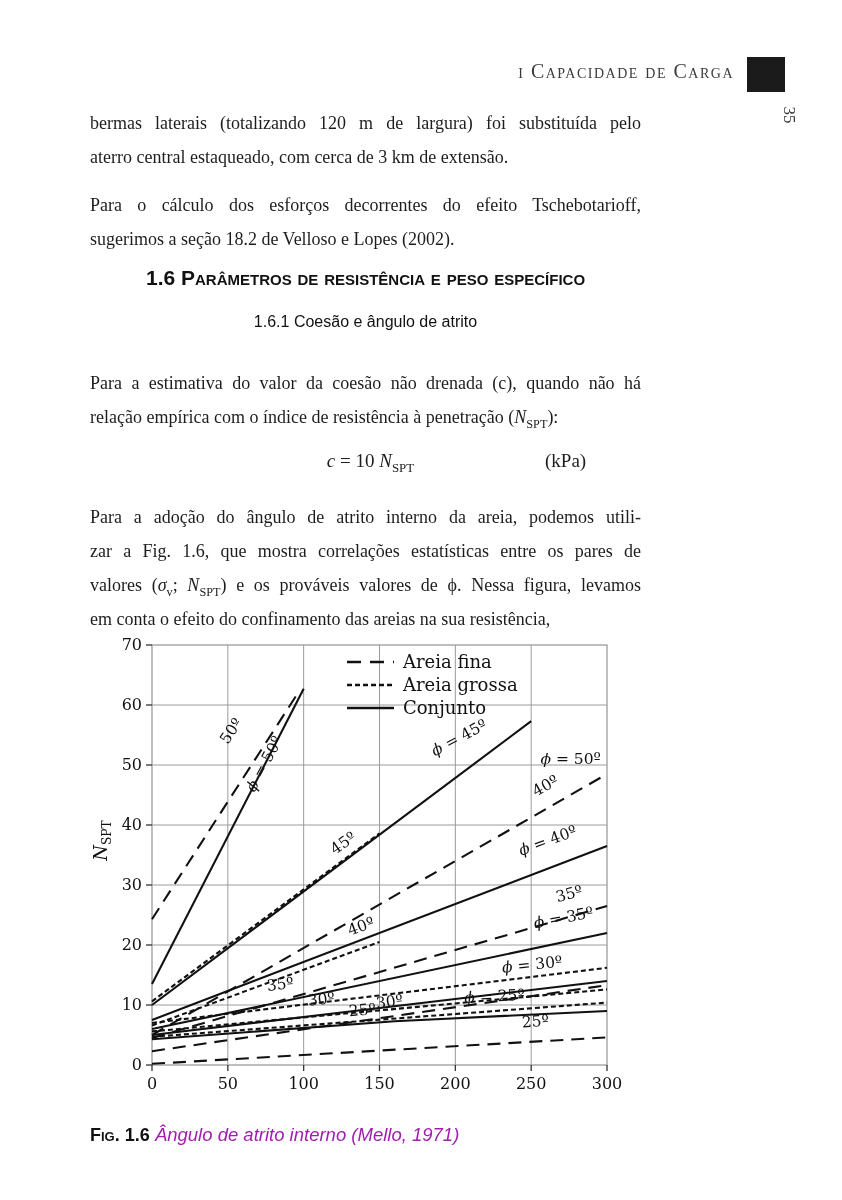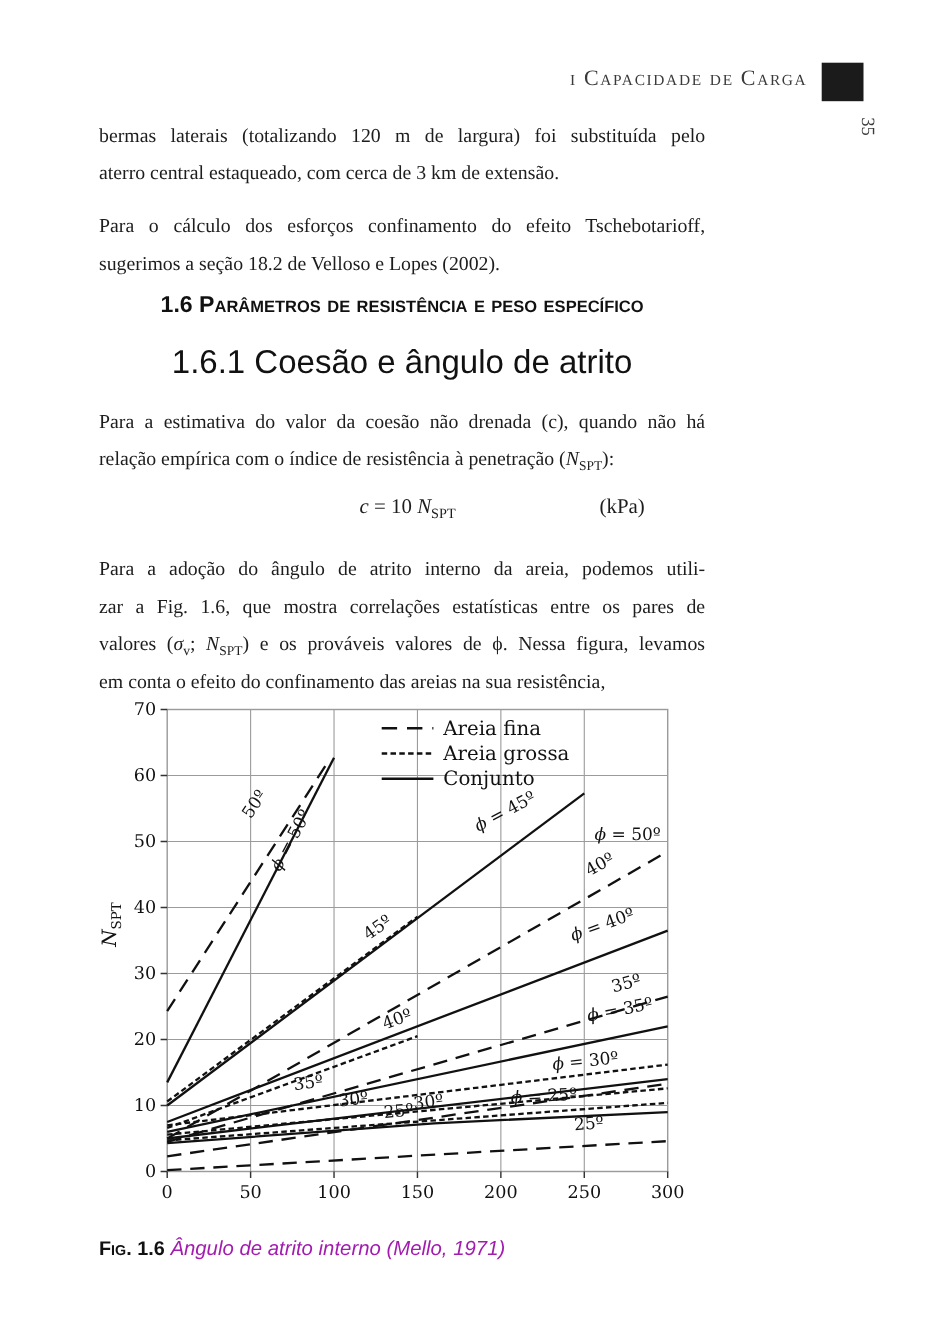--- a/index.html
+++ b/index.html
@@ -27,21 +27,21 @@
   .p1{top:106px;} .p2{top:188px;} .p3{top:366px;font-family:Liberation Serif, serif;} .p4{top:500px;}
   sub{font-size:68%;line-height:0;}
   
   .sec-heading{
     position:absolute;left:90px;top:266px;width:551px;text-align:center;
     font-family:"Liberation Sans",sans-serif;font-weight:700;
     font-variant:small-caps;font-size:21px;color:#111;
   }
   .subsec-heading{
     position:absolute;left:90px;top:313px;width:551px;text-align:center;
-    font-family:"Liberation Sans",sans-serif;font-weight:400;font-size:30px;color:#111;
+    font-family:"Liberation Sans",sans-serif;font-weight:400;font-size:16px;color:#111;
   }
   
   .equation{position:absolute;left:90px;top:450px;width:551px;height:34px;font-size:19px;}
   .eq-body{position:absolute;left:5px;width:100%;text-align:center;}
   .eq-unit{position:absolute;left:455px;}
   
   .chart-svg{position:absolute;left:85px;top:638px;}
   .chart-ylabel{
     position:absolute;left:58px;top:830px;width:84px;text-align:center;
     transform:rotate(-90deg);transform-origin:center;
@@ -65,21 +65,21 @@
   <span class="chapter-title">i Capacidade de Carga</span>
   <div class="corner-square"></div>
   <div class="page-number">35</div>
 
   <div class="para p1">
     <div class="jline">bermas laterais (totalizando 120 m de largura) foi substituída pelo</div>
     <div class="lastline">aterro central estaqueado, com cerca de 3 km de extensão.</div>
   </div>
 
   <div class="para p2">
-    <div class="jline">Para o cálculo dos esforços confinamento do efeito Tschebotarioff,</div>
+    <div class="jline">Para o cálculo dos esforços decorrentes do efeito Tschebotarioff,</div>
     <div class="lastline">sugerimos a seção 18.2 de Velloso e Lopes (2002).</div>
   </div>
 
   <div class="sec-heading">1.6 Parâmetros de resistência e peso específico</div>
   <div class="subsec-heading">1.6.1 Coesão e ângulo de atrito</div>
 
   <div class="para p3">
     <div class="jline">Para a estimativa do valor da coesão não drenada (c), quando não há</div>
     <div class="lastline">relação empírica com o índice de resistência à penetração (<i>N</i><sub>SPT</sub>):</div>
   </div>

